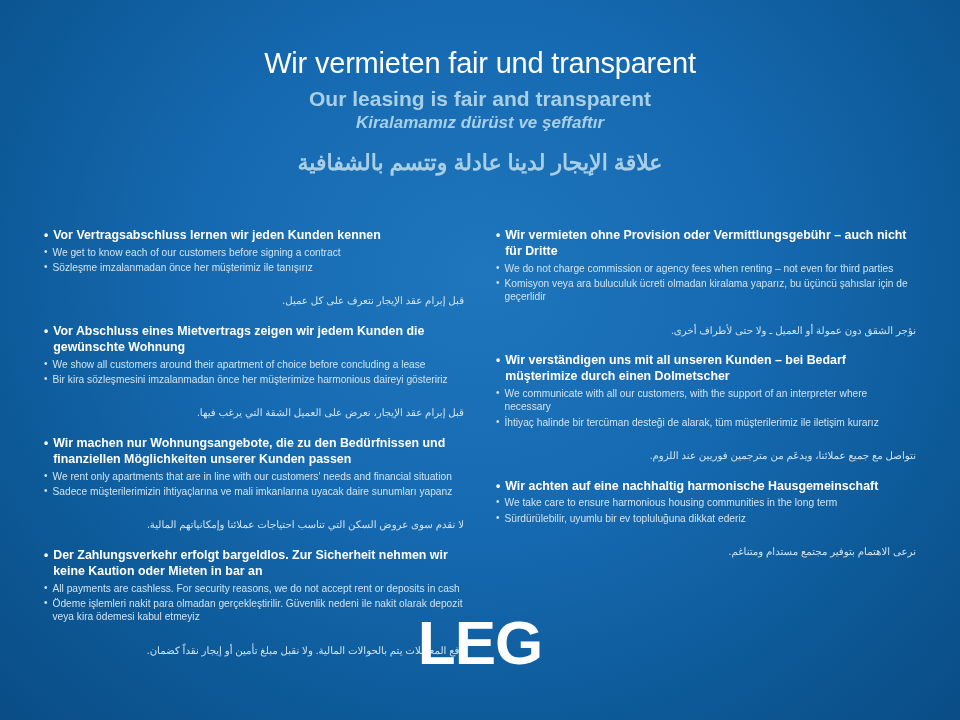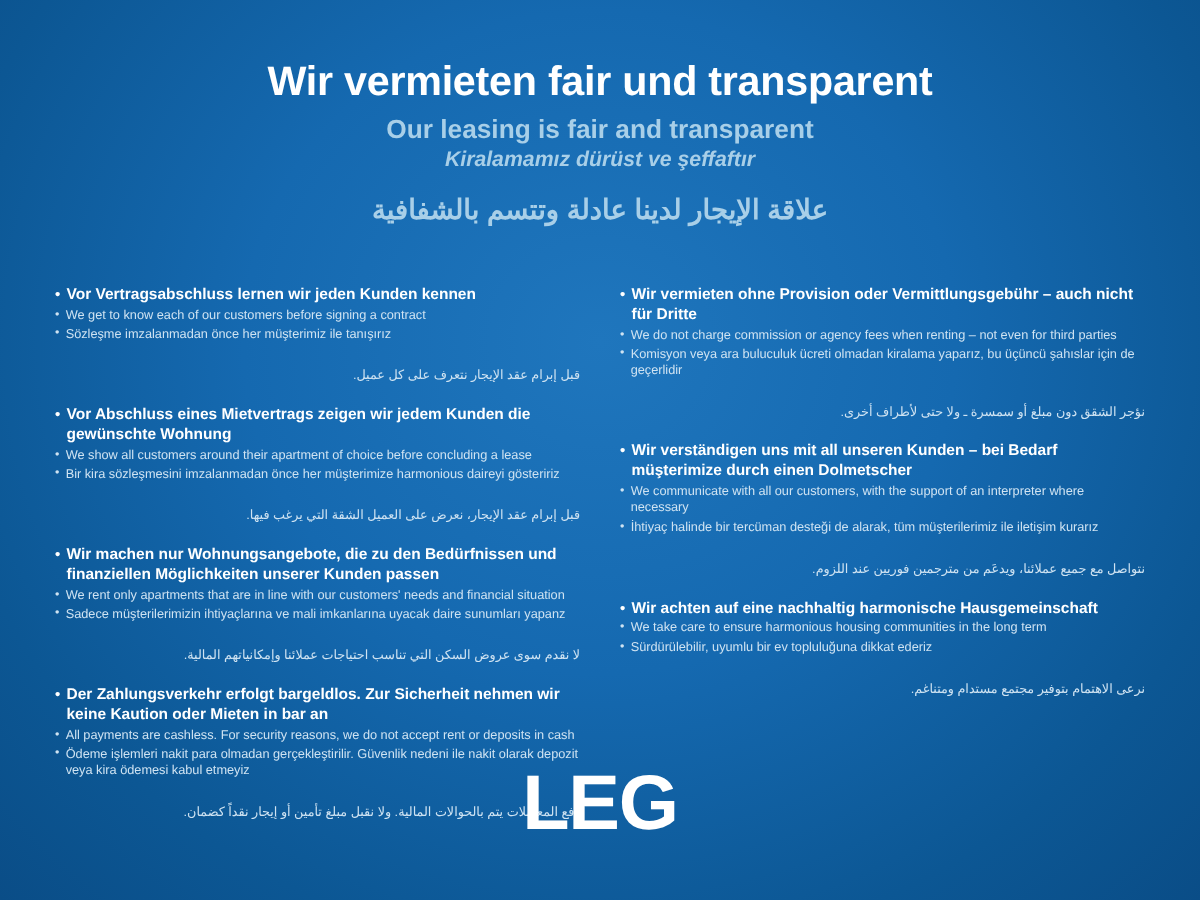--- a/index.html
+++ b/index.html
@@ -18,22 +18,22 @@
     position: absolute;
     inset: 0;
     background: radial-gradient(ellipse at 50% 38%, #1f76bd 0%, #1569b0 42%, #0c5794 78%, #0a4d87 100%);
   }
   .headings {
     padding-top: 46px;
     text-align: center;
   }
   .title-de {
     color: #ffffff;
-    font-size: 33px;
-    font-weight: bold;
+    font-size: 29px;
+    font-weight: normal;
     letter-spacing: -0.2px;
     line-height: 1.18;
   }
   .title-en {
     color: #a8cfe8;
     font-size: 21px;
     font-weight: bold;
     margin-top: 6px;
     line-height: 1.2;
   }
@@ -220,21 +220,21 @@
           <span class="head-text">Wir vermieten ohne Provision oder Vermittlungsgebühr – auch nicht für Dritte</span>
         </div>
         <div class="sub">
           <span class="bullet">•</span>
           <span class="sub-text">We do not charge commission or agency fees when renting – not even for third parties</span>
         </div>
         <div class="sub">
           <span class="bullet">•</span>
           <span class="sub-text">Komisyon veya ara buluculuk ücreti olmadan kiralama yaparız, bu üçüncü şahıslar için de geçerlidir</span>
         </div>
-        <div class="arabic">نؤجر الشقق دون مبلغ أو سمسرة ـ ولا حتى لأطراف أخرى.</div>
+        <div class="arabic">نؤجر الشقق دون عمولة أو العميل ـ ولا حتى لأطراف أخرى.</div>
       </div>
 
       <div class="block">
         <div class="block-head">
           <span class="bullet">•</span>
           <span class="head-text">Wir verständigen uns mit all unseren Kunden – bei Bedarf müşterimize durch einen Dolmetscher</span>
         </div>
         <div class="sub">
           <span class="bullet">•</span>
           <span class="sub-text">We communicate with all our customers, with the support of an interpreter where necessary</span>

